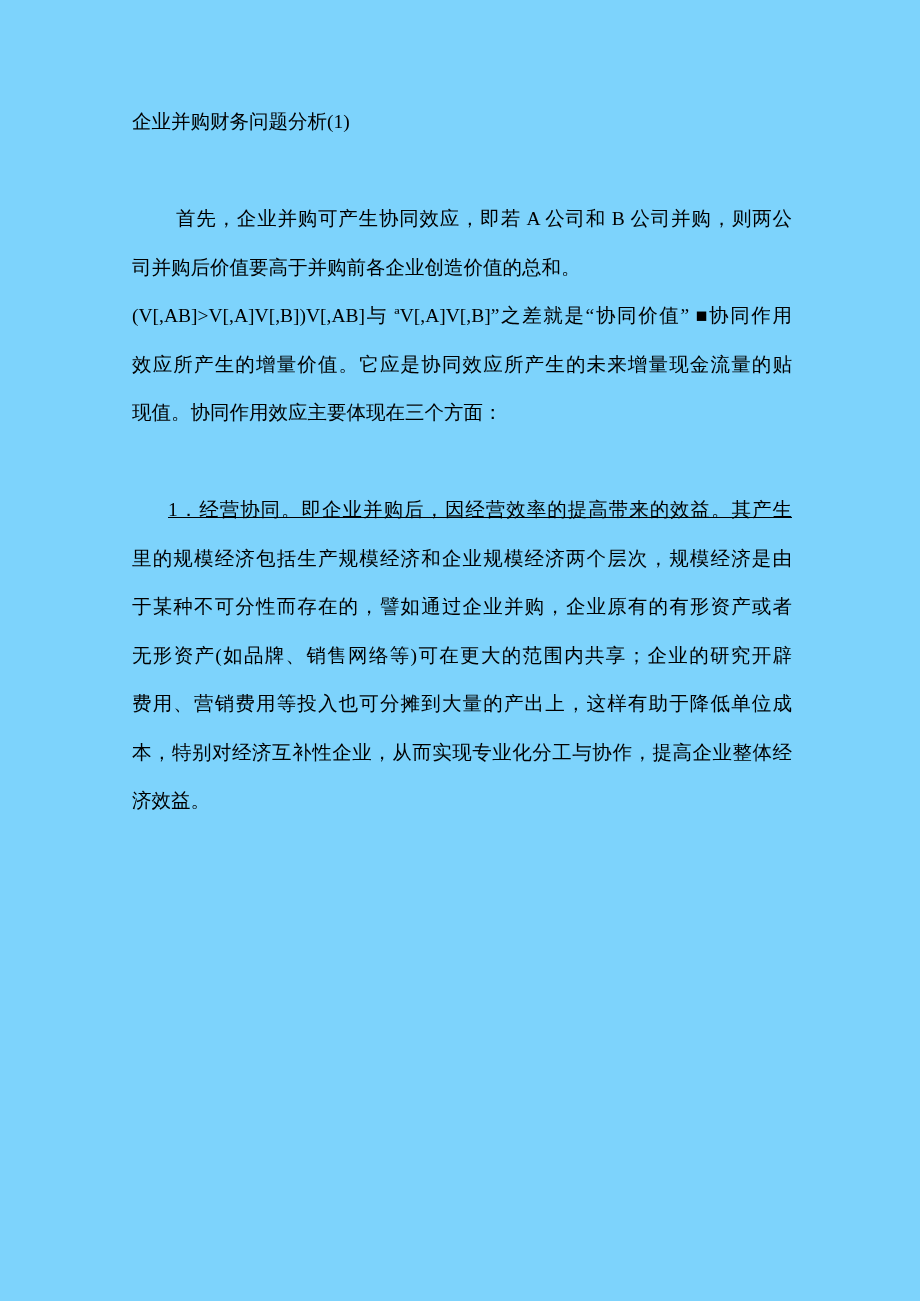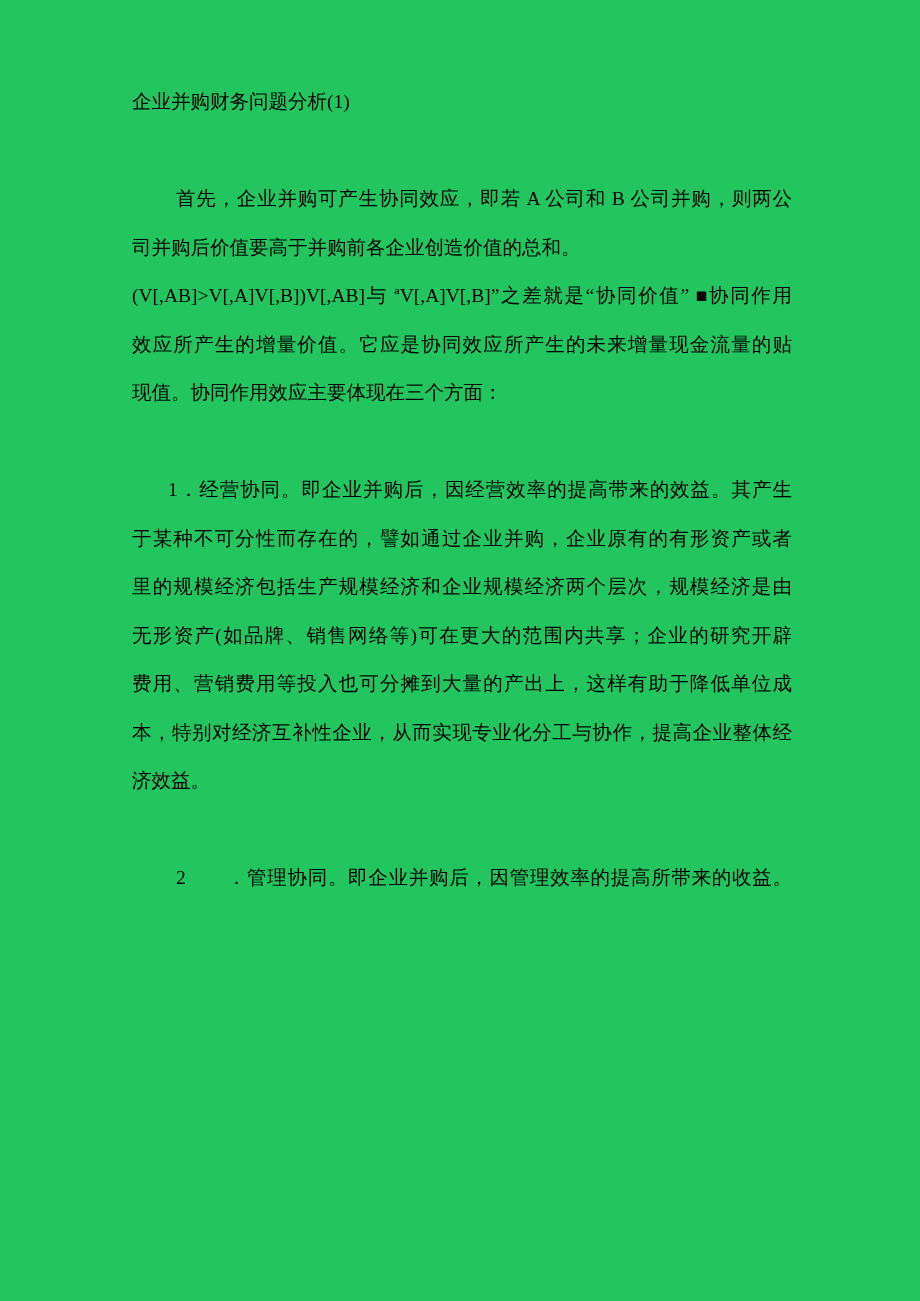--- a/index.html
+++ b/index.html
@@ -11,58 +11,57 @@
     width: 920px;
     height: 1301px;
     overflow: hidden;
     font-family: "Liberation Serif", "DejaVu Serif", serif;
     color: #000000;
   }
   .page {
     box-sizing: border-box;
     width: 920px;
     height: 1301px;
-    padding: 78px 128px 0 132px;
-    background: #22c55e;
+    padding: 98px 128px 0 132px;
+    background: #7dd3fc;
   }
   .line {
     width: 660px;
     font-size: 19.5px;
     line-height: 48.5px;
     height: 48.5px;
     overflow: hidden;
     color: #000000;
     text-align: left;
   }
   .j {
     text-align: justify;
     text-align-last: justify;
     text-justify: inter-character;
   }
   .heading { margin-top: 4px; }
   .p-start { margin-top: 48.5px; }
   .ind-44 { text-indent: 44px; }
-  .ind-36 { text-indent: 36px; }
+  .ind-36 { text-indent: 36px; text-decoration: underline; }
   .ind-26 { text-indent: 26px; }
 </style>
 </head>
 <body>
 
 <div class="page">
   <div class="line">企业并购财务问题分析(1)</div>
 
   <div class="line j p-start ind-44">首先，企业并购可产生协同效应，即若 A 公司和 B 公司并购，则两公</div>
   <div class="line">司并购后价值要高于并购前各企业创造价值的总和。</div>
 
   <div class="line j">(V[,AB]&gt;V[,A]V[,B])V[,AB]与 ªV[,A]V[,B]”之差就是“协同价值” ■协同作用</div>
   <div class="line j">效应所产生的增量价值。它应是协同效应所产生的未来增量现金流量的贴</div>
   <div class="line">现值。协同作用效应主要体现在三个方面：</div>
 
   <div class="line j p-start ind-36">1．经营协同。即企业并购后，因经营效率的提高带来的效益。其产生</div>
+  <div class="line j">里的规模经济包括生产规模经济和企业规模经济两个层次，规模经济是由</div>
   <div class="line j">于某种不可分性而存在的，譬如通过企业并购，企业原有的有形资产或者</div>
-  <div class="line j">里的规模经济包括生产规模经济和企业规模经济两个层次，规模经济是由</div>
   <div class="line j">无形资产(如品牌、销售网络等)可在更大的范围内共享；企业的研究开辟</div>
   <div class="line j">费用、营销费用等投入也可分摊到大量的产出上，这样有助于降低单位成</div>
   <div class="line j">本，特别对经济互补性企业，从而实现专业化分工与协作，提高企业整体经</div>
   <div class="line">济效益。</div>
 
-  <div class="line j p-start ind-44">2　　．管理协同。即企业并购后，因管理效率的提高所带来的收益。</div>
 </div>
 
 </body></html>

